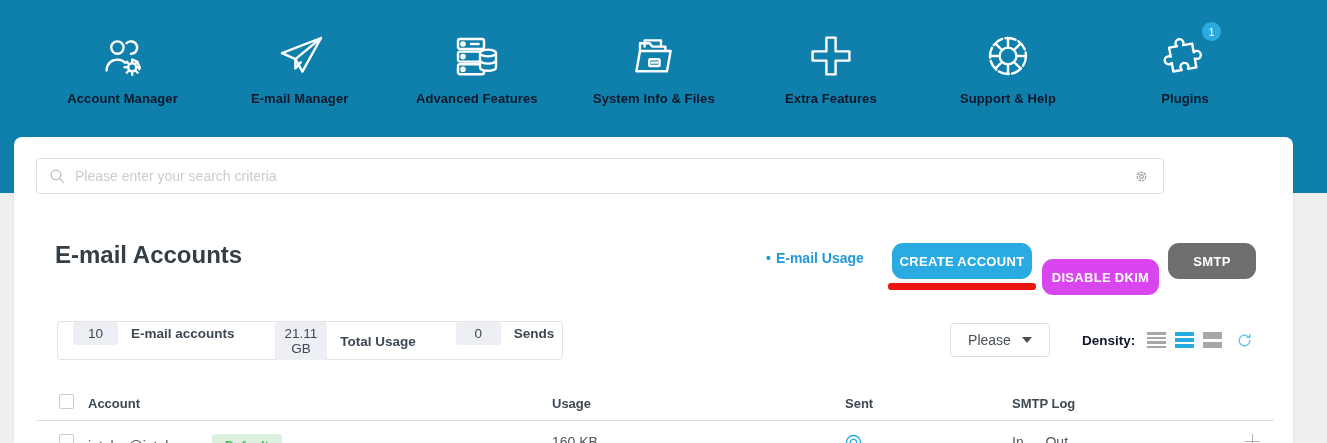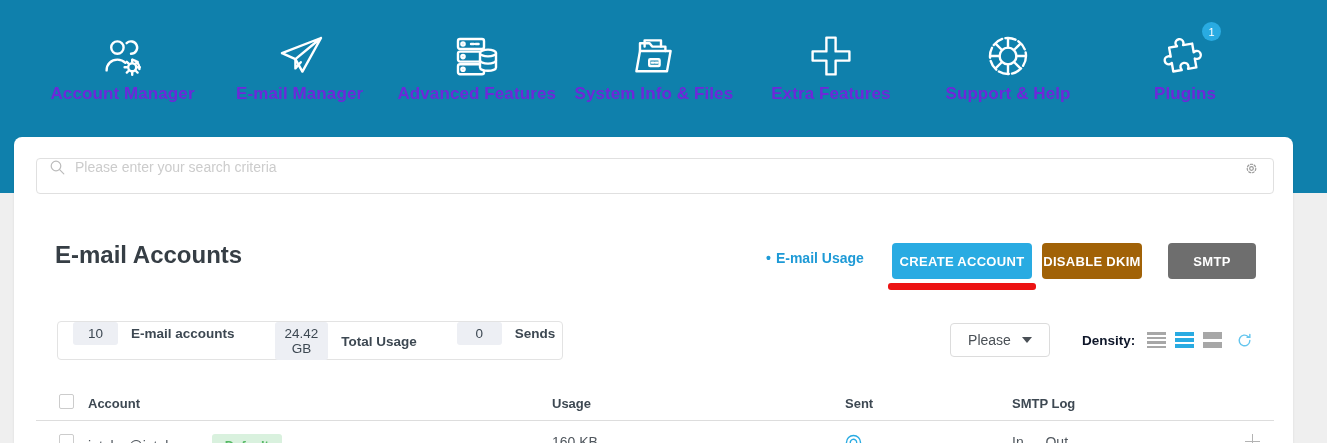--- a/index.html
+++ b/index.html
@@ -4,44 +4,44 @@
 <style>
   * { margin:0; padding:0; box-sizing:border-box; }
   html,body { width:1327px; height:443px; overflow:hidden; background:#efefef;
               font-family:"Liberation Sans", sans-serif; position:relative; }
 
   
   .blue-band { position:absolute; top:0; left:0; width:1327px; height:193px; background:#0f80ac; }
   .top-nav { position:absolute; top:0; left:34px; width:1240px; height:137px; display:flex; }
   .nav-item { width:177.1px; display:flex; flex-direction:column; align-items:center; padding-top:28px; cursor:pointer; }
   .nav-icon-box { height:56px; display:flex; align-items:center; justify-content:center; position:relative; }
-  .nav-label { color:#6d28d9; font-size:17px; font-weight:600; letter-spacing:.1px; }
+  .nav-label { margin-top:7px; color:#0f172a; font-size:13px; font-weight:600; letter-spacing:.1px; }
   .nav-badge { position:absolute; top:-6px; right:-12px; width:19px; height:19px; background:#29abe2;
                border-radius:50%; color:#fff; font-size:11px; display:flex; align-items:center; justify-content:center; }
 
   
   .panel { position:absolute; top:137px; left:14px; width:1279px; height:306px; background:#ffffff;
            border-radius:8px 8px 0 0; box-shadow:0 1px 3px rgba(0,0,0,.08); }
 
   
-  .search-wrap { position:absolute; top:21px; left:22px; width:1238px; height:36px; background:#fff;
-                 border:1px solid #e0e0e0; border-radius:4px; display:flex; align-items:flex-start; padding:0 12px; }
+  .search-wrap { position:absolute; top:21px; left:22px; width:1128px; height:36px; background:#fff;
+                 border:1px solid #e0e0e0; border-radius:4px; display:flex; align-items:center; padding:0 12px; }
   .search-input { flex:1; border:none; outline:none; font-size:14px; color:#555; margin-left:9px;
                   font-family:"Liberation Sans", sans-serif; }
   .search-input::placeholder { color:#cccccc; }
 
   
   .page-title { position:absolute; left:41px; top:104px; font-size:24px; font-weight:700; color:#363e45; }
   .usage-link { position:absolute; left:752px; top:113px; font-size:14px; font-weight:700; color:#1e9ad6;
                 cursor:pointer; display:flex; gap:5px; }
-  .btn { position:absolute; top:106px; height:36px; border:none; border-radius:4px; color:#fff;
+  .btn { position:absolute; top:106px; height:36px; border:none; border-radius:11px; color:#fff;
          font-size:13px; font-weight:700; letter-spacing:.3px; display:flex; align-items:center;
          justify-content:center; cursor:pointer; font-family:"Liberation Sans", sans-serif; }
   .btn-create { left:878px; width:140px; background:#29abe2; }
-  .btn-dkim   { left:1028px; width:100px; background:#a16207; }
+  .btn-dkim   { left:1028px; width:117px; background:#d946ef;margin-top:16px; }
   .btn-back   { left:1154px; width:88px;  background:#6e6e6e; }
   .annotation-underline { position:absolute; left:874px; top:146px; width:148px; height:7px;
                           background:#ec1313; border-radius:3px; }
 
   
   .stats { position:absolute; left:43px; top:184px; width:506px; height:39px; border:1px solid #e3e3e3;
            border-radius:4px; display:flex; align-items:flex-start; padding:0 15px; gap:40px; }
   .stat { display:flex; align-items:center; gap:13px; }
   .stat-value { background:#edeff4; border-radius:3px; padding:4px 10px; min-width:45px; text-align:center;
                 font-size:13.5px; color:#3d4852; }
@@ -204,21 +204,21 @@
   <button class="btn btn-dkim">DISABLE DKIM</button>
   <button class="btn btn-back">SMTP</button>
   <div class="annotation-underline"></div>
 
   <div class="stats">
     <div class="stat">
       <span class="stat-value">10</span>
       <span class="stat-label">E-mail accounts</span>
     </div>
     <div class="stat">
-      <span class="stat-value">24.42 GB</span>
+      <span class="stat-value">21.11 GB</span>
       <span class="stat-label">Total Usage</span>
     </div>
     <div class="stat">
       <span class="stat-value">0</span>
       <span class="stat-label">Sends</span>
     </div>
   </div>
 
   <div class="columns-btn">
     <span>Please</span>

